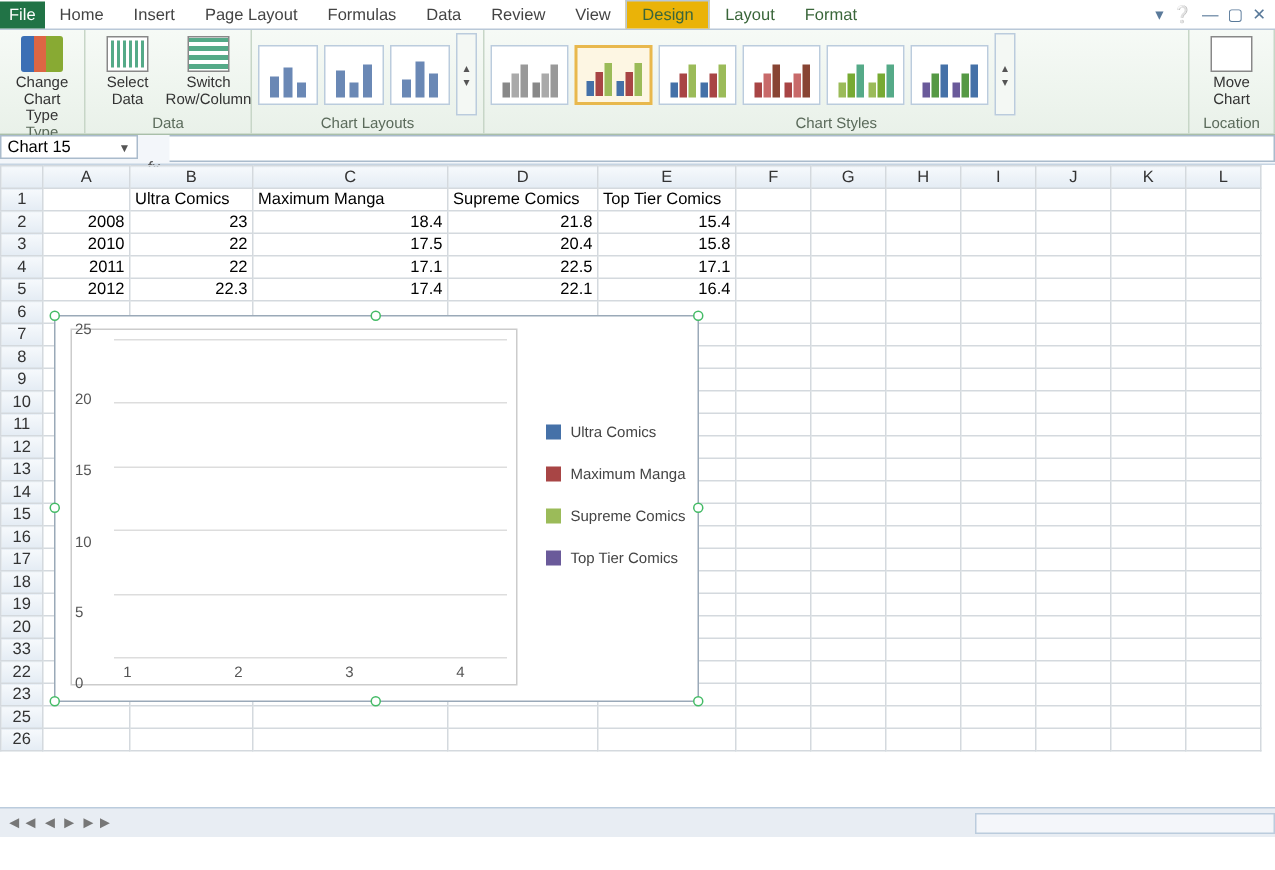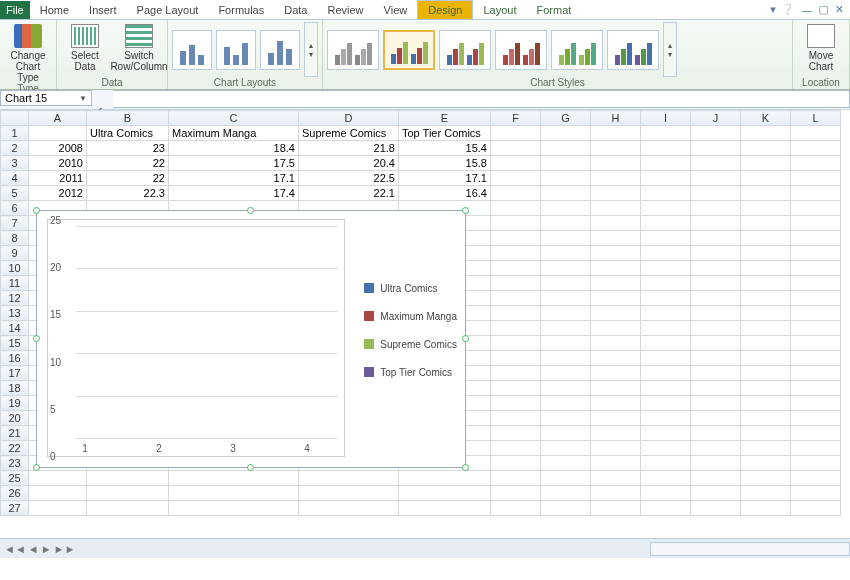--- a/index.html
+++ b/index.html
@@ -577,21 +577,21 @@
           <td></td>
           <td></td>
           <td></td>
           <td></td>
           <td></td>
           <td></td>
           <td></td>
           <td></td>
         </tr>
         <tr>
-          <th class="rowhdr">21</th>
+          <th class="rowhdr">33</th>
           <td></td>
           <td></td>
           <td></td>
           <td></td>
           <td></td>
           <td></td>
           <td></td>
           <td></td>
           <td></td>
           <td></td>
@@ -638,35 +638,20 @@
           <td></td>
           <td></td>
           <td></td>
           <td></td>
           <td></td>
           <td></td>
           <td></td>
         </tr>
         <tr>
           <th class="rowhdr">26</th>
-          <td></td>
-          <td></td>
-          <td></td>
-          <td></td>
-          <td></td>
-          <td></td>
-          <td></td>
-          <td></td>
-          <td></td>
-          <td></td>
-          <td></td>
-          <td></td>
-        </tr>
-        <tr>
-          <th class="rowhdr">27</th>
           <td></td>
           <td></td>
           <td></td>
           <td></td>
           <td></td>
           <td></td>
           <td></td>
           <td></td>
           <td></td>
           <td></td>

